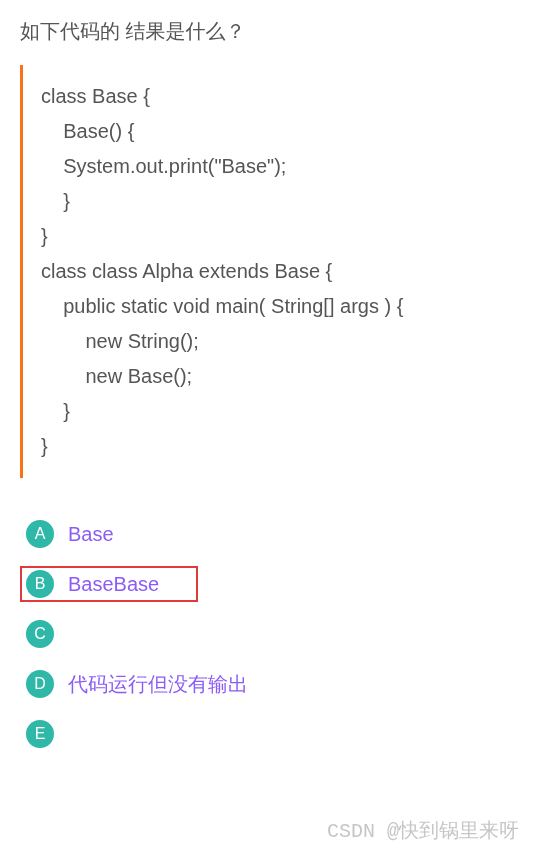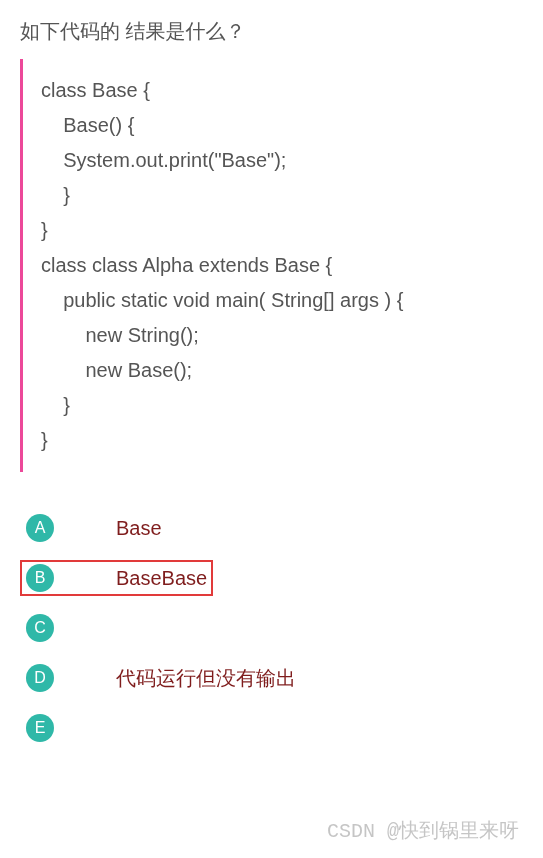--- a/index.html
+++ b/index.html
@@ -10,25 +10,25 @@
     body {
       font-family: "Microsoft YaHei", Arial, sans-serif;
       background: #ffffff;
       padding: 18px 20px;
       width: 543px;
       color: #4a4a4a;
     }
     .question {
       font-size: 20px;
       color: #555;
-      margin-bottom: 14px;
+      margin-bottom: 20px;
       font-weight: 400;
     }
     .code-block {
-      border-left: 3px solid #ec4899;
+      border-left: 3px solid #f97316;
       padding: 14px 0 14px 18px;
       margin-bottom: 38px;
       font-family: "Microsoft YaHei", Arial, sans-serif;
       font-size: 20px;
       line-height: 1.75;
       color: #555;
     }
     .code-line {
       white-space: pre;
     }
@@ -57,22 +57,21 @@
       color: #ffffff;
       display: flex;
       align-items: center;
       justify-content: center;
       font-size: 16px;
       font-weight: 500;
       flex-shrink: 0;
     }
     .option-text {
       font-size: 20px;
-      color: #7f1d1d;
-      margin-left: 48px;
+      color: #8b5cf6;
     }
     .watermark {
       position: fixed;
       bottom: 14px;
       right: 24px;
       color: rgba(150,150,150,0.55);
       font-size: 20px;
       font-family: Liberation Mono, monospace;
       pointer-events: none;
     }

